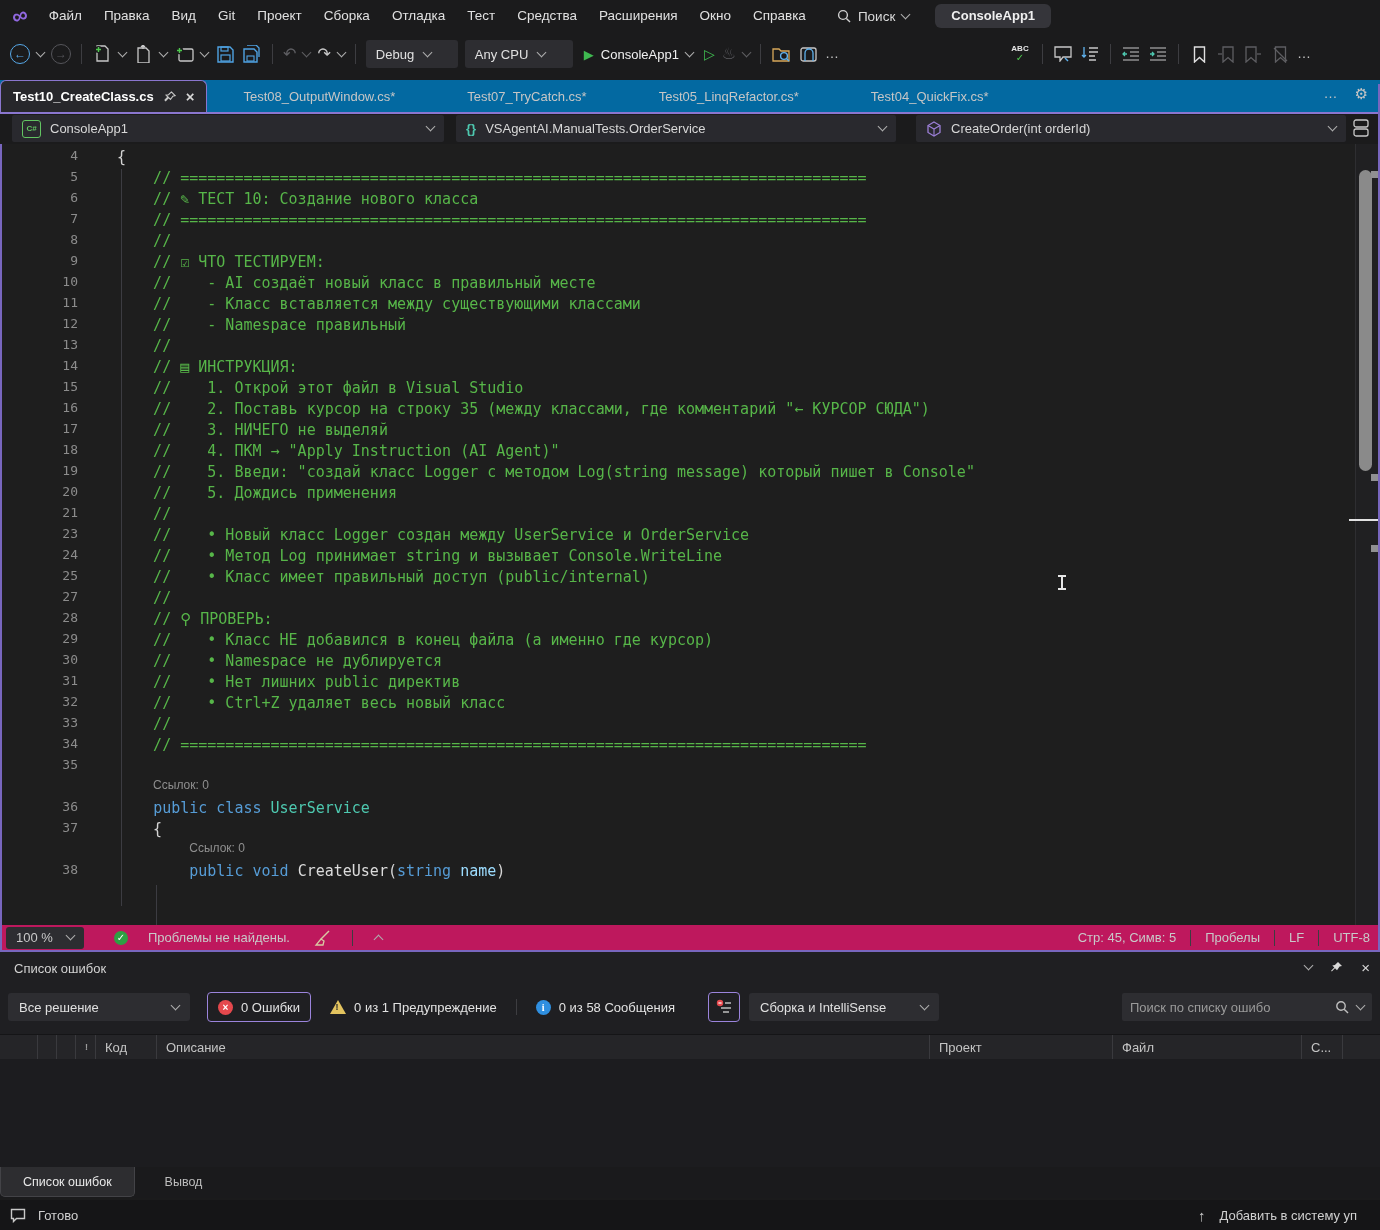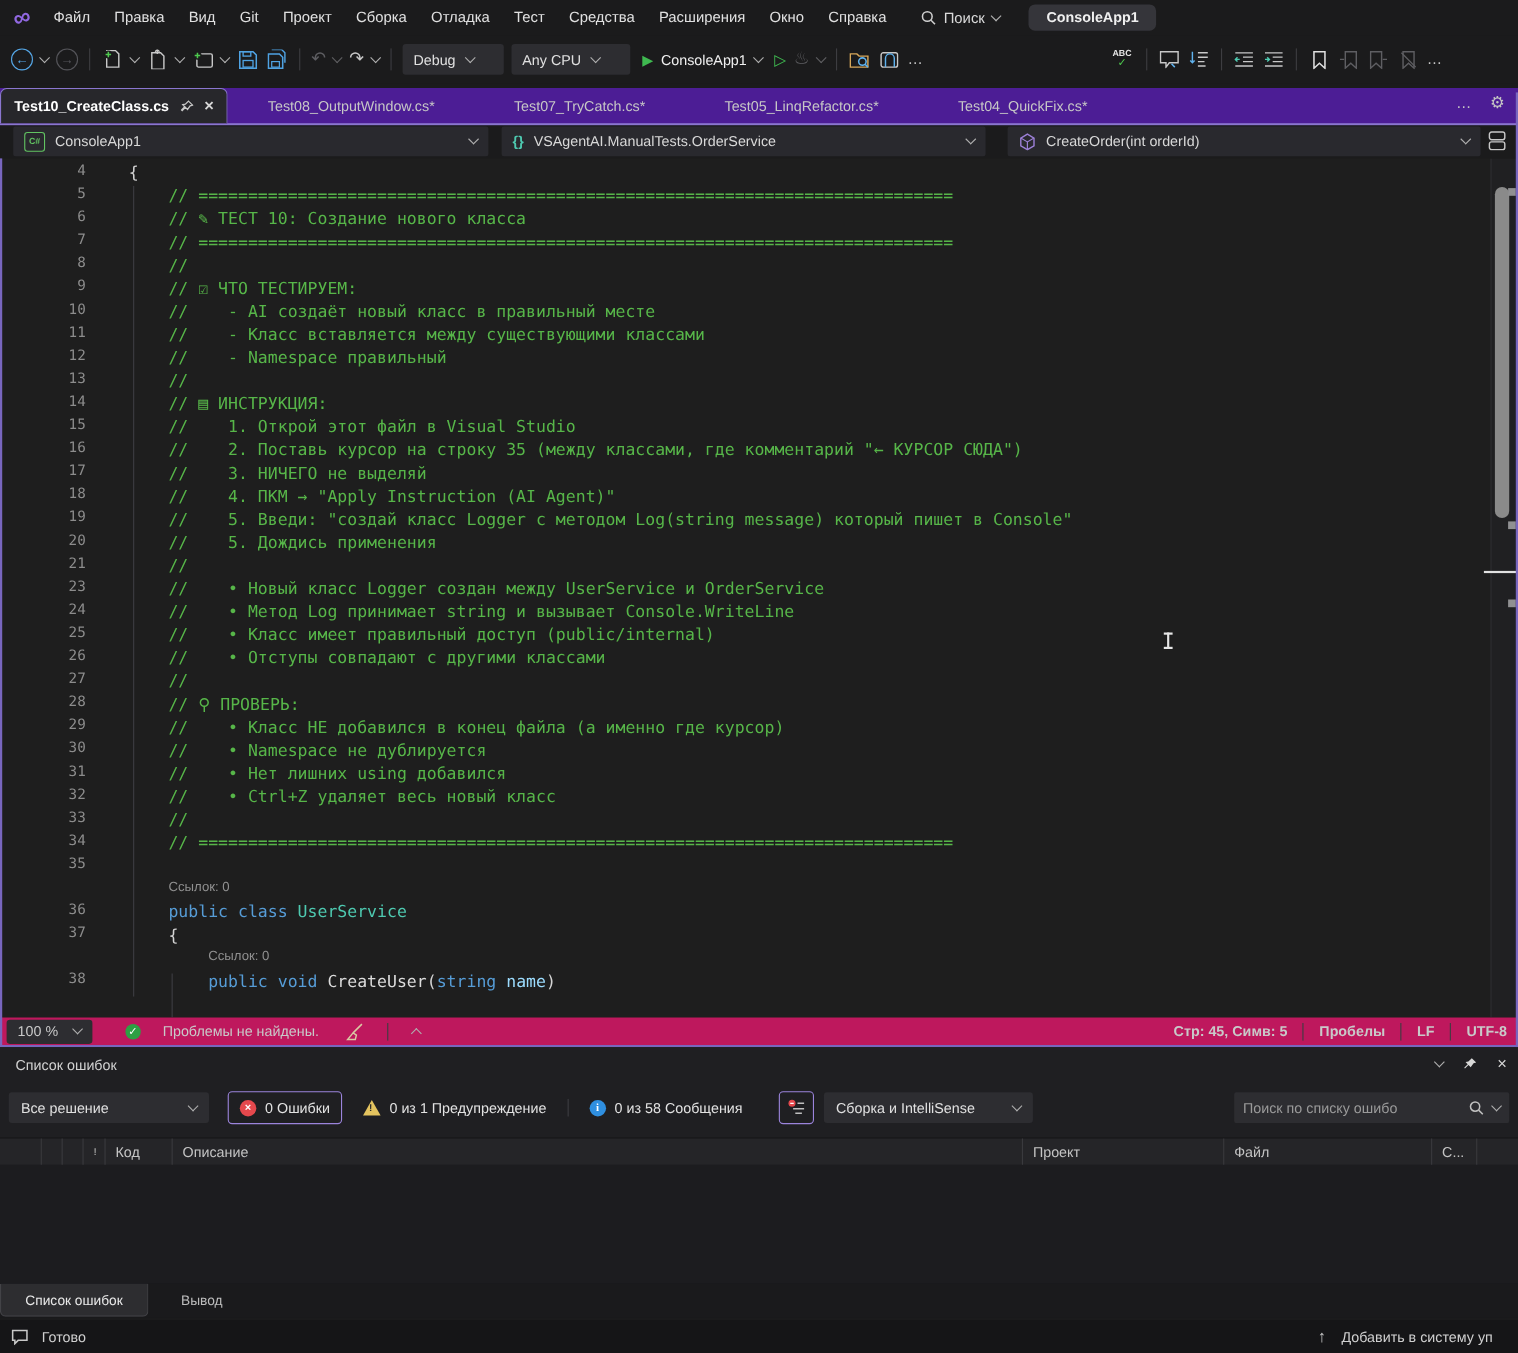--- a/index.html
+++ b/index.html
@@ -26,21 +26,21 @@
             font-size:12px;display:flex;align-items:center;justify-content:center;line-height:1;}
   .circicon.dim{border-color:#55555A;color:#55555A;}
   .glyph{font-size:16px;line-height:1;color:#C8C8C8;}
   .glyph.dim{color:#5E5E62;}
   .combo{height:28px;background:#2D2D31;border-radius:3px;display:flex;align-items:center;
          padding:0 10px;gap:10px;font-size:13px;color:#E0E0E0;}
   .runbtn{display:flex;align-items:center;gap:7px;font-size:13px;color:#F0F0F0;padding:0 4px;}
   .play{color:#3FB950;font-size:13px;line-height:1;}
   .play.outline{font-size:14px;}
   
-  .tabstrip{position:absolute;left:0;top:80px;width:100%;height:32px;background:#4c1d95;
+  .tabstrip{position:absolute;left:0;top:80px;width:100%;height:32px;background:#0369a1;
             border-bottom:2px solid #8A76CF;display:flex;align-items:center;}
   .tab{height:31px;display:flex;align-items:center;font-size:13px;color:#C6C6C6;padding:0 36px;cursor:default;}
   .tab.active{background:#27272B;border:1px solid #8A76CF;border-bottom:none;border-radius:6px 6px 0 0;
               color:#FFFFFF;font-weight:700;padding:0 12px;gap:10px;}
   .tabclose{font-size:15px;color:#D8D8D8;line-height:1;}
   .tabctrl{position:absolute;top:6px;display:flex;align-items:center;gap:16px;}
   .gear{font-size:15px;color:#C4C4C4;line-height:1;}
   .ellip{font-size:14px;color:#C4C4C4;letter-spacing:1px;line-height:0.4;}
   
   .crumbbar{position:absolute;left:0;top:114px;width:100%;height:30px;background:#1B1B1C;}
@@ -66,21 +66,21 @@
   .ibeam::before,.ibeam::after{content:"";position:absolute;left:-3px;width:8px;height:1.6px;background:#E6E6E6;}
   .ibeam::after{bottom:0;}
   
   .edstatus{position:absolute;left:0;top:925px;width:100%;height:25px;background:#be185d;
             display:flex;align-items:center;font-size:13px;color:#C9C9C9;gap:12px;}
   .zoombox{height:22px;background:#2D2D31;border-radius:3px;display:flex;align-items:center;
            gap:14px;padding:0 10px;margin-left:6px;}
   .okcirc{width:14px;height:14px;border-radius:50%;background:#2EA043;color:#fff;font-size:10px;
           display:flex;align-items:center;justify-content:center;}
   .edsep{width:1px;height:16px;background:#3D3D41;}
-  .edright{margin-left:auto;display:flex;align-items:center;gap:14px;margin-right:10px;font-weight:bold;}
+  .edright{margin-left:auto;display:flex;align-items:center;gap:14px;margin-right:10px;}
   .purline{position:absolute;left:0;top:950px;width:100%;height:2px;background:#7866BE;}
   .pedge{position:absolute;width:2px;background:#7866BE;}
   
   .errpanel{position:absolute;left:0;top:952px;width:100%;height:215px;background:#1F1F22;}
   .ep-title{position:absolute;left:14px;top:9px;font-size:13px;color:#D2D2D2;}
   .ep-winctl{position:absolute;right:10px;top:8px;display:flex;align-items:center;gap:18px;}
   .ep-toolbar{position:absolute;left:8px;right:8px;top:40px;height:30px;display:flex;align-items:center;gap:9px;}
   .scopebox{width:160px;height:28px;background:#2D2D31;border-radius:3px;display:flex;align-items:center;
             justify-content:space-between;padding:0 11px;font-size:13px;color:#E0E0E0;}
   .sevbtn{display:flex;align-items:center;gap:8px;font-size:13px;color:#E2E2E2;padding:0 10px;height:28px;}
@@ -359,26 +359,25 @@
         <div class="crow"><span class="ln">15</span><span class="ctext"><span class="com">    //    1. Открой этот файл в Visual Studio</span></span></div>
         <div class="crow"><span class="ln">16</span><span class="ctext"><span class="com">    //    2. Поставь курсор на строку 35 (между классами, где комментарий "← КУРСОР СЮДА")</span></span></div>
         <div class="crow"><span class="ln">17</span><span class="ctext"><span class="com">    //    3. НИЧЕГО не выделяй</span></span></div>
         <div class="crow"><span class="ln">18</span><span class="ctext"><span class="com">    //    4. ПКМ → "Apply Instruction (AI Agent)"</span></span></div>
         <div class="crow"><span class="ln">19</span><span class="ctext"><span class="com">    //    5. Введи: "создай класс Logger с методом Log(string message) который пишет в Console"</span></span></div>
         <div class="crow"><span class="ln">20</span><span class="ctext"><span class="com">    //    5. Дождись применения</span></span></div>
         <div class="crow"><span class="ln">21</span><span class="ctext"><span class="com">    //</span></span></div>
         <div class="crow"><span class="ln">23</span><span class="ctext"><span class="com">    //    • Новый класс Logger создан между UserService и OrderService</span></span></div>
         <div class="crow"><span class="ln">24</span><span class="ctext"><span class="com">    //    • Метод Log принимает string и вызывает Console.WriteLine</span></span></div>
         <div class="crow"><span class="ln">25</span><span class="ctext"><span class="com">    //    • Класс имеет правильный доступ (public/internal)</span></span></div>
-        <div class="crow"><span class="ln">26</span><span class="ctext"><span class="com">    //    • Отступы совпадают с другими классами</span></span></div>
         <div class="crow"><span class="ln">27</span><span class="ctext"><span class="com">    //</span></span></div>
         <div class="crow"><span class="ln">28</span><span class="ctext"><span class="com">    // ⚲ ПРОВЕРЬ:</span></span></div>
         <div class="crow"><span class="ln">29</span><span class="ctext"><span class="com">    //    • Класс НЕ добавился в конец файла (а именно где курсор)</span></span></div>
         <div class="crow"><span class="ln">30</span><span class="ctext"><span class="com">    //    • Namespace не дублируется</span></span></div>
-        <div class="crow"><span class="ln">31</span><span class="ctext"><span class="com">    //    • Нет лишних using добавился</span></span></div>
+        <div class="crow"><span class="ln">31</span><span class="ctext"><span class="com">    //    • Нет лишних public директив</span></span></div>
         <div class="crow"><span class="ln">32</span><span class="ctext"><span class="com">    //    • Ctrl+Z удаляет весь новый класс</span></span></div>
         <div class="crow"><span class="ln">33</span><span class="ctext"><span class="com">    //</span></span></div>
         <div class="crow"><span class="ln">34</span><span class="ctext"><span class="com">    // ============================================================================</span></span></div>
         <div class="crow"><span class="ln">35</span><span class="ctext"></span></div>
         <div class="crow"><span class="ln"></span><span class="lens" style="padding-left: 75.12px;">Ссылок: 0</span></div>
         <div class="crow"><span class="ln">36</span><span class="ctext"><span class="pln">    </span><span class="kw">public</span><span class="pln"> </span><span class="kw">class</span><span class="pln"> </span><span class="typ">UserService</span></span></div>
         <div class="crow"><span class="ln">37</span><span class="ctext"><span class="pln">    {</span></span></div>
         <div class="crow"><span class="ln"></span><span class="lens" style="padding-left: 111.24px;">Ссылок: 0</span></div>
         <div class="crow"><span class="ln">38</span><span class="ctext"><span class="pln">        </span><span class="kw">public</span><span class="pln"> </span><span class="kw">void</span><span class="pln"> </span><span class="mth">CreateUser</span><span class="pln">(</span><span class="kw">string</span><span class="pln"> </span><span class="prm">name</span><span class="pln">)</span></span></div>
       </div>

